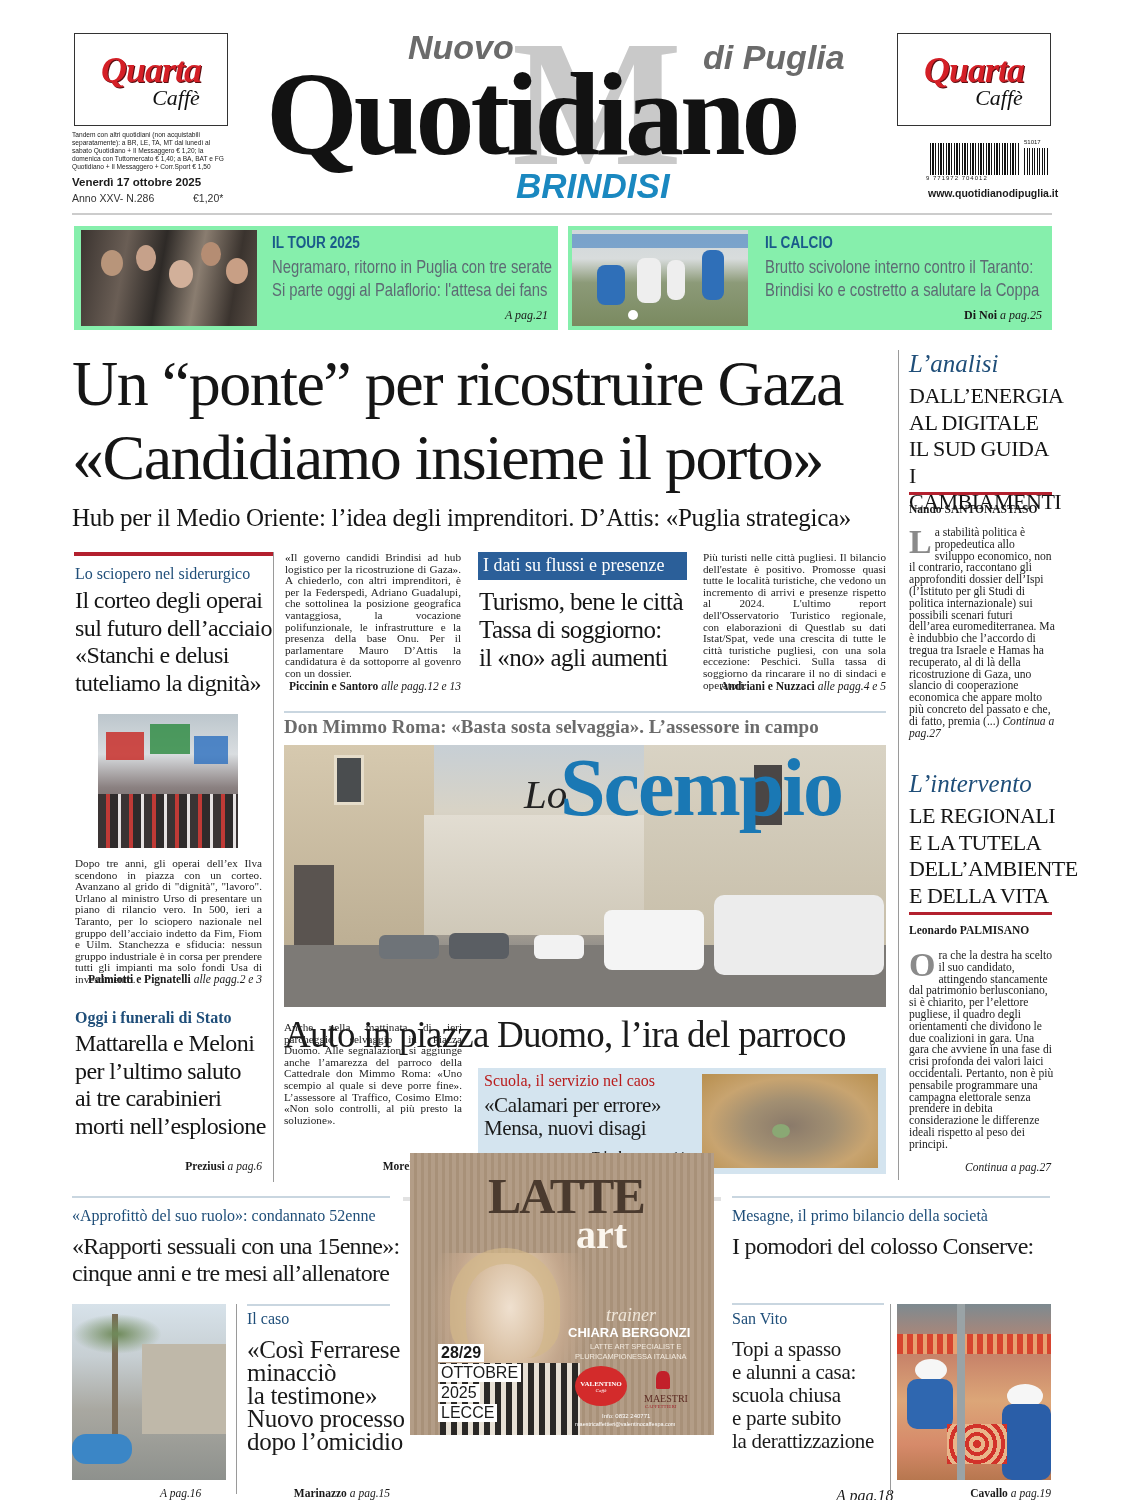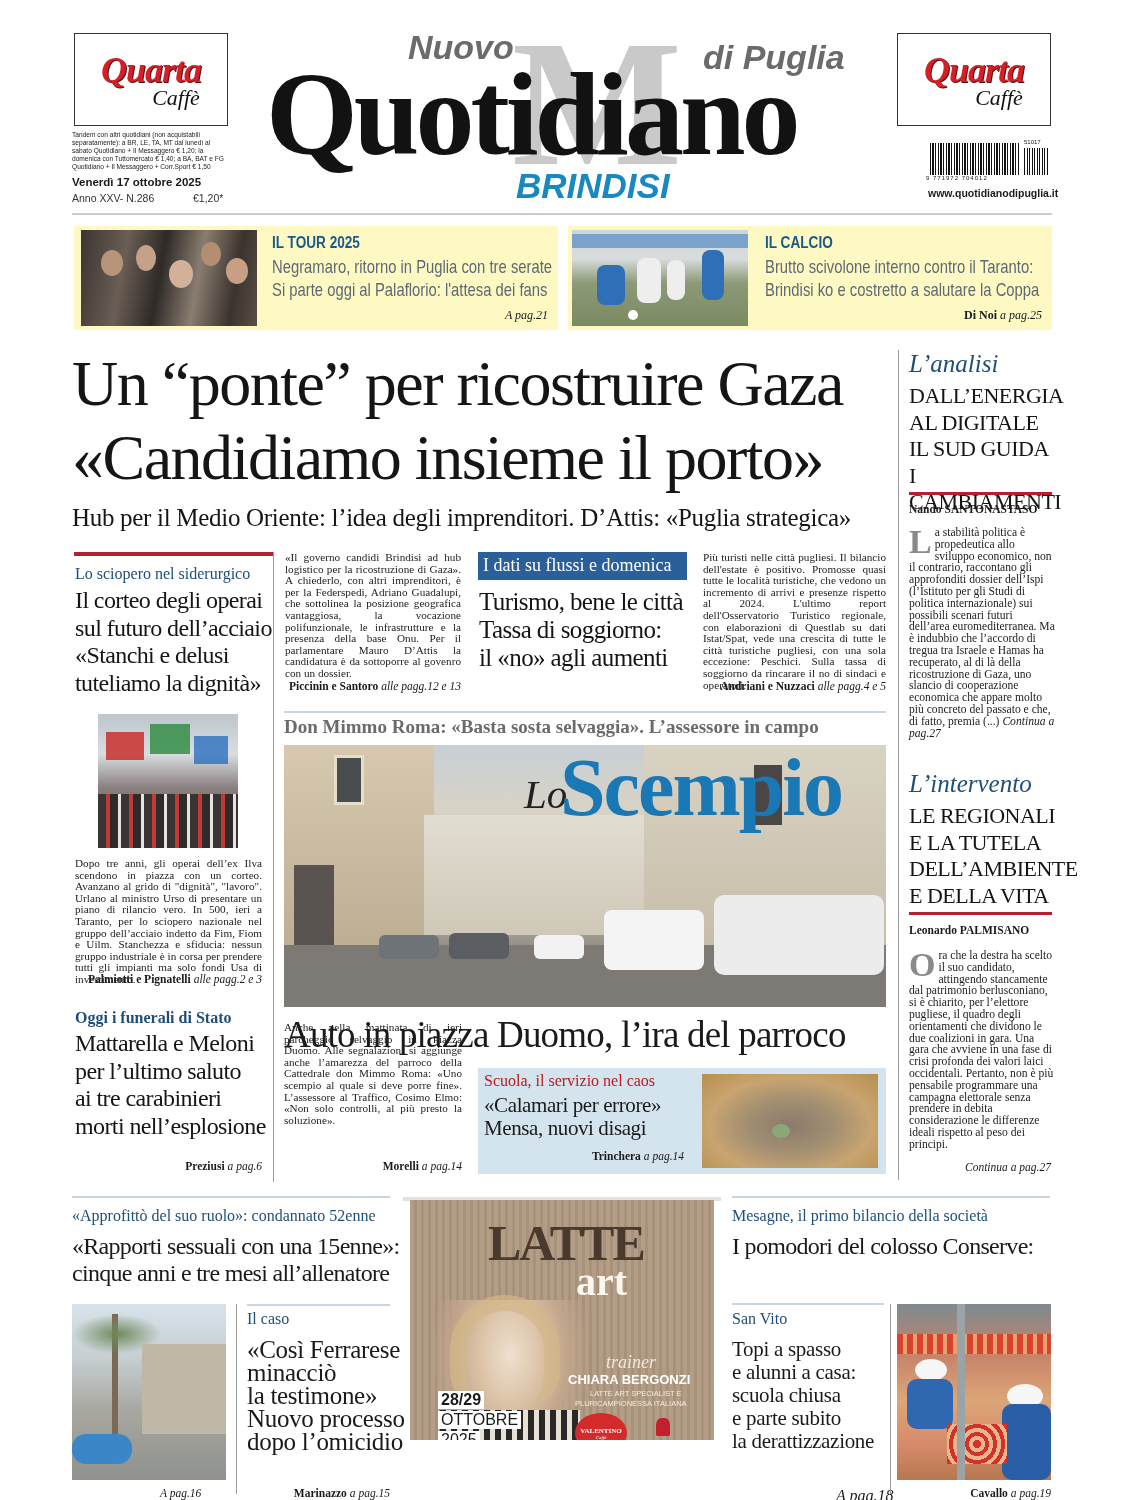--- a/index.html
+++ b/index.html
@@ -22,21 +22,21 @@
   .logo-quarta { font-family: "Liberation Serif", serif; font-weight: bold; font-style: italic; color: #d41f26; font-size: 36px; line-height: 36px; letter-spacing: -1px; text-shadow: 1px 1px 0 #5a0c10; }
   .logo-caffe { font-family: "Liberation Serif", serif; font-style: italic; color: #111; font-size: 22px; line-height: 20px; margin-left: 50px; }
 
   
   .mast-quot { font-family: "Liberation Serif", serif; font-weight: bold; font-size: 118px; line-height: 110px; letter-spacing: -4px; color: #121212; }
   .mast-small { font-family: "Liberation Sans", sans-serif; font-weight: bold; font-style: italic; font-size: 34px; color: #6b6b6b; }
   .mast-city { font-family: "Liberation Sans", sans-serif; font-weight: bold; font-style: italic; font-size: 35px; color: #1a88c0; letter-spacing: 0px; }
   .mast-m { font-family: "Liberation Serif", serif; font-weight: bold; font-size: 180px; color: #c9c9c9; line-height: 160px; }
 
   
-  .teaser { background: #fef9c3; }
+  .teaser { background: #86efac; }
   .teaser-kicker { font-family: "Liberation Sans", sans-serif; font-weight: bold; color: #1a5a8a; font-size: 16px; transform: scaleX(0.85); transform-origin: left; }
   .teaser-text { font-family: "Liberation Sans", sans-serif; color: #5d6a74; font-size: 19px; line-height: 23px; transform: scaleX(0.78); transform-origin: left; white-space: nowrap; }
   .teaser-ref { font-family: "Liberation Serif", serif; font-size: 12px; text-align: right; }
 
   
   .photo { overflow: hidden; position: absolute; }
 
   .headline-huge { font-size: 64px; line-height: 68px; letter-spacing: -1.5px; color: #151515; white-space: nowrap; }
   .headline-sub { font-size: 25px; line-height: 30px; color: #151515; white-space: nowrap; letter-spacing: -0.3px; }
   .h-med { font-size: 24px; line-height: 27.5px; letter-spacing: -0.6px; color: #151515; }
@@ -144,21 +144,21 @@
 <div class="abs byline" style="left:75px;top:1160px;width:187px;">
   <b>Preziusi</b> <i>a pag.6</i>
 </div>
 
 <div class="abs body-text serif" style="left:285px;top:552px;width:176px;">«Il governo candidi Brindisi ad hub logistico per la ricostruzione di Gaza». A chiederlo, con altri imprenditori, è per la Federspedi, Adriano Guadalupi, che sottolinea la posizione geografica vantaggiosa, la vocazione polifunzionale, le infrastrutture e la presenza della base Onu. Per il parlamentare Mauro D’Attis la candidatura è da sottoporre al govenro con un dossier.</div>
 <div class="abs byline" style="left:280px;top:680px;width:181px;">
   <b>Piccinin e Santoro</b> <i>alle pagg.12 e 13</i>
 </div>
 
 <div class="abs" style="left:478px;top:552px;width:209px;height:28px;background:#2b5f99;"></div>
-<div class="abs serif" style="left:483px;top:555px;color:#fff;font-size:18px;">I dati su flussi e domenica</div>
+<div class="abs serif" style="left:483px;top:555px;color:#fff;font-size:18px;">I dati su flussi e presenze</div>
 <div class="abs h-med" style="left:479px;top:588px;width:215px;font-size:25px;line-height:28px;">
   <div>Turismo, bene le città</div>
   <div>Tassa di soggiorno:</div>
   <div>il «no» agli aumenti</div>
 </div>
 <div class="abs body-text serif" style="left:703px;top:552px;width:183px;">Più turisti nelle città pugliesi. Il bilancio dell'estate è positivo. Promosse quasi tutte le località turistiche, che vedono un incremento di arrivi e presenze rispetto al 2024. L'ultimo report dell'Osservatorio Turistico regionale, con elaborazioni di Questlab su dati Istat/Spat, vede una crescita di tutte le città turistiche pugliesi, con una sola eccezione: Peschici. Sulla tassa di soggiorno da rincarare il no di sindaci e operatori.</div>
 <div class="abs byline" style="left:700px;top:680px;width:186px;">
   <b>Andriani e Nuzzaci</b> <i>alle pagg.4 e 5</i>
 </div>
 
@@ -252,21 +252,21 @@
   <div>minacciò</div>
   <div>la testimone»</div>
   <div>Nuovo processo</div>
   <div>dopo l’omicidio</div>
 </div>
 <div class="abs byline" style="left:247px;top:1487px;width:143px;">
   <b>Marinazzo</b> <i>a pag.15</i>
 </div>
 
 <div class="abs" style="left:403px;top:1197px;width:318px;height:4px;background:#e2e2e2;"></div>
-<div class="abs" style="left:410px;top:1200px;width:304px;height:240px;background:repeating-linear-gradient(90deg,#b39d87 0 4px,#a89179 4px 7px);overflow:hidden;text-decoration:underline;">
+<div class="abs" style="left:410px;top:1153px;width:304px;height:282px;background:repeating-linear-gradient(90deg,#b39d87 0 4px,#a89179 4px 7px);overflow:hidden;text-decoration:underline;">
   <div class="abs serif" style="left:78px;top:14px;font-size:50px;font-weight:bold;color:#4a3a2e;letter-spacing:-2px;">LATTE</div>
   <div class="abs serif" style="left:166px;top:58px;font-size:40px;font-weight:bold;color:#fbf6ee;">art</div>
   <div class="abs" style="left:20px;top:100px;width:160px;height:182px;background:radial-gradient(ellipse at 50% 30%,#efe0cf 0%,#d9c0a3 30%,#c2a68c 50%,transparent 70%);"></div>
   <div class="abs" style="left:40px;top:95px;width:110px;height:110px;border-radius:50% 50% 30% 30%;border:16px solid #d3b88a;border-bottom:none;opacity:.7;"></div>
   <div class="abs" style="left:30px;top:210px;width:140px;height:72px;background:repeating-linear-gradient(90deg,#2a2826 0 6px,#e7e0d5 6px 11px);"></div>
   <div class="abs serif" style="left:196px;top:152px;font-size:18px;font-style:italic;color:#efe6d9;">trainer</div>
   <div class="abs sans" style="left:158px;top:172px;font-size:13px;font-weight:bold;color:#fff;">CHIARA BERGONZI</div>
   <div class="abs sans" style="left:180px;top:189px;font-size:7.5px;color:#f3ebe0;">LATTE ART SPECIALIST E</div>
   <div class="abs sans" style="left:165px;top:199px;font-size:7.5px;color:#f3ebe0;">PLURICAMPIONESSA ITALIANA</div>
   <div class="abs sans" style="left:28px;top:191px;font-size:16px;font-weight:bold;background:#fff;padding:0 3px;">28/29</div>

